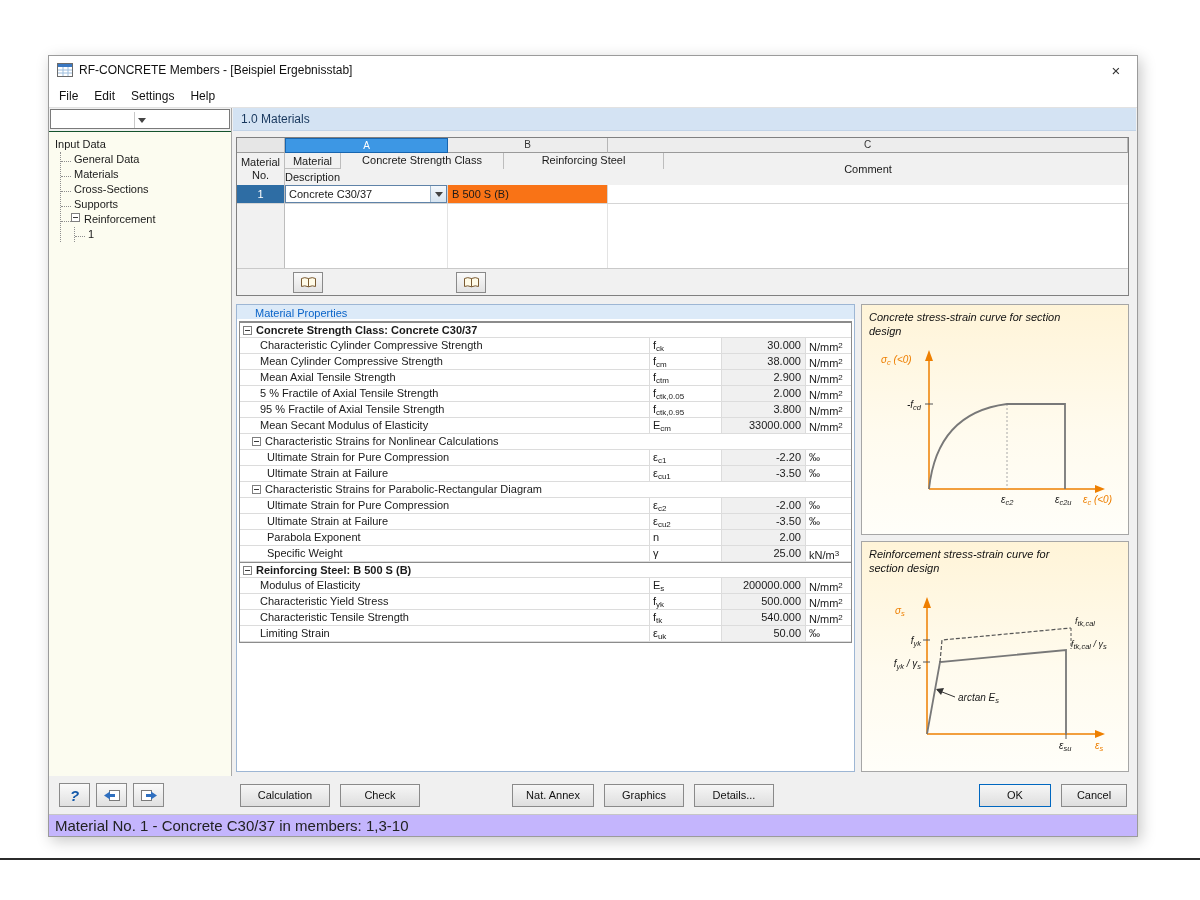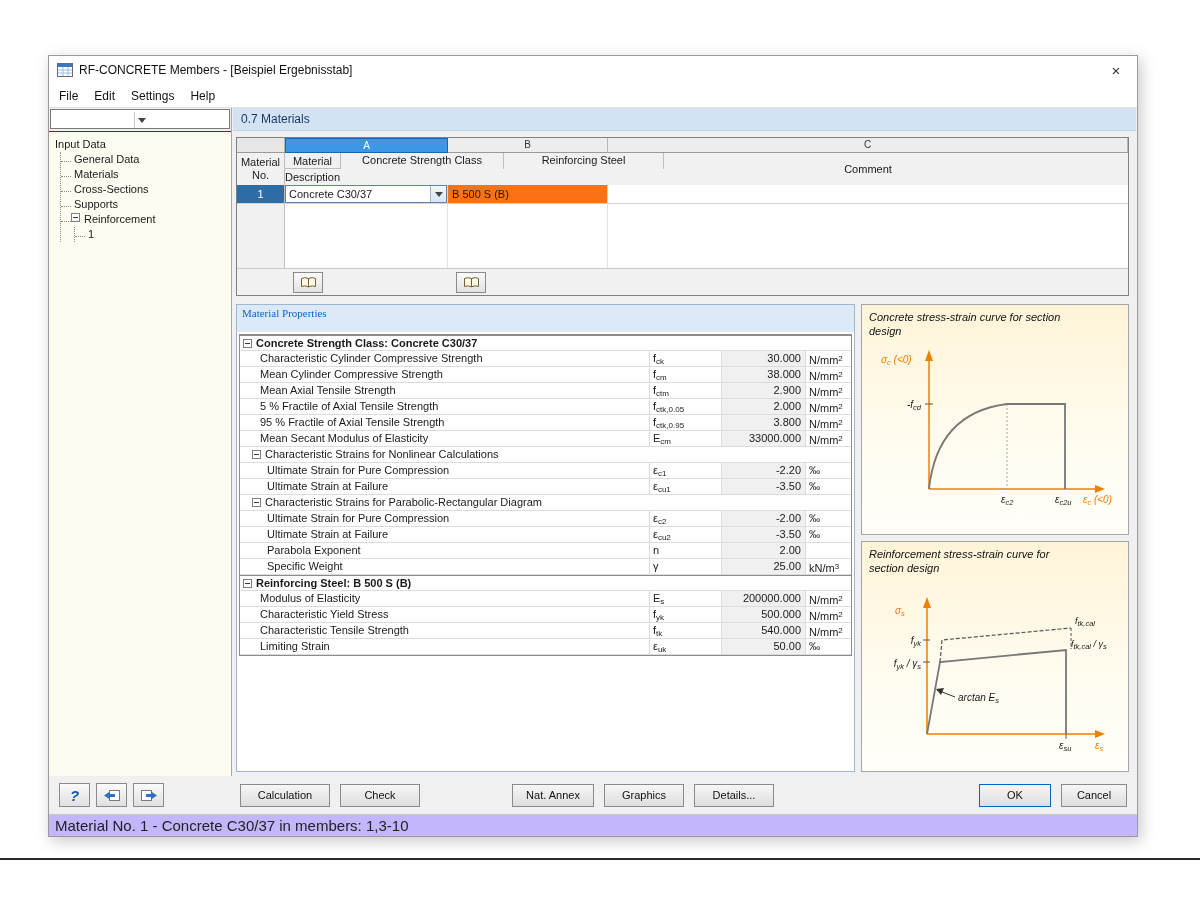--- a/index.html
+++ b/index.html
@@ -86,21 +86,21 @@
   .emptyarea .cno { background:#F1F1F1; border-right:1px solid #bdbdbd; }
   .emptyarea .ca, .emptyarea .cb { border-right:1px solid #e3e3e3; background:#fff; }
   .emptyarea .ccc { background:#fff; }
   .librow { height:27px; background:#F1F1F1; border-top:1px solid #c9c9c9; position:relative; }
   .libbtn { position:absolute; top:3px; width:30px; height:21px; border:1px solid #8a8a8a;
     background:linear-gradient(#fafafa,#e2e2e2); display:flex; align-items:center; justify-content:center; padding:0; }
 
   
   .lower { flex:1; display:flex; gap:6px; margin-top:8px; min-height:0; }
   .props-panel { flex:1; min-width:0; border:1px solid #9DB6D4; background:#fff; display:flex; flex-direction:column; }
-  .props-title { height:27px; flex:none; background:#DCEAF8; color:#0A64C8; font-size:11px; line-height:17px; padding:0 5px;font-family:Liberation Serif, serif; }
+  .props-title { height:14px; flex:none; background:#DCEAF8; color:#0A64C8; font-size:11px; line-height:17px; padding:0 18px; }
   .props-table { margin:2px; border:1px solid #8c8c8c; font-size:11px; background:#fff; }
   .prow { display:flex; height:16px; line-height:15px; border-bottom:1px solid #DCDCDC; background:#fff; }
   .prow.group { font-weight:bold; border-top:1px solid #8c8c8c; }
   .prow .plabel { flex:1; min-width:0; white-space:nowrap; overflow:hidden; padding-left:3px; }
   .prow.item  .plabel { padding-left:20px; }
   .prow.item2 .plabel { padding-left:27px; }
   .prow.sub   .plabel { padding-left:12px; }
   .prow.group .plabel, .prow.sub .plabel { display:flex; align-items:center; }
   .prow .psym { width:72px; flex:none; border-left:1px solid #DCDCDC; padding:0 3px; }
   .prow .pval { width:84px; flex:none; border-left:1px solid #DCDCDC; padding:0 4px; text-align:right; background:#F0F0F0; }
@@ -188,21 +188,21 @@
             <div class="tree-item">
                 <span>1</span>
               </div>
           </div>
         </div>
       </div>
     </div>
 
     <div class="main">
       <div class="band">
-        <span>0.7 Materials</span>
+        <span>1.0 Materials</span>
       </div>
 
       <div class="content">
 
         <div class="mtable">
           <div class="trow letters">
             <div class="cno letter blank"></div>
             <div class="ca letter sel">A</div>
             <div class="cb letter">B</div>
             <div class="ccc letter">C</div>

